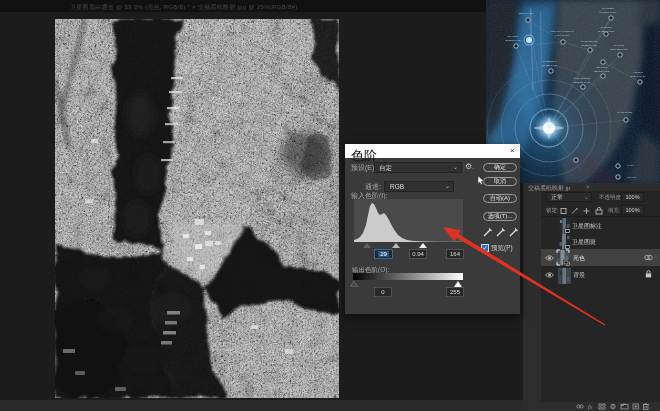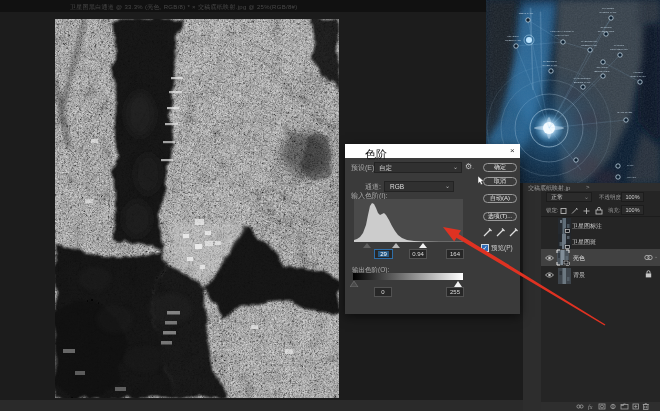--- a/index.html
+++ b/index.html
@@ -364,21 +364,21 @@
         <path d="M59.75,2 V5 M58.2,3.5 h3.1"></path>
       <rect x="67.5" y="1.5" width="4.5" height="5"></rect>
         <path d="M66.8,1.5 h6 M68.8,0.7 h2 M68.8,3 v2.3 M70.7,3 v2.3"></path>
     </g>
   </svg>
 </div>
 
 <div class="abs" style="left:345px;top:144px;width:175px;height:170px;background:#3a3a3a;box-shadow:0 3px 10px rgba(0,0,0,0.55)">
 
   <div class="abs" style="left:0;top:0;width:175px;height:14px;background:#ffffff"></div>
-  <div class="abs" style="left:20px;top:3px;color:#111;font-size:11px">色阶</div>
+  <div class="abs" style="left:6px;top:3px;color:#111;font-size:13px">色阶</div>
   <div class="abs" style="left:165px;top:2px;color:#333;font-size:8px">×</div>
 
   <div class="lbl" style="left:6px;top:19px">预设(E):</div>
   <div class="abs" style="left:29px;top:18px;width:86px;height:9px;background:#303030;border:1px solid #232323"></div>
   <div class="abs" style="left:34px;top:19.5px;color:#dedede;font-size:6.5px">自定</div>
   <div class="abs" style="left:108px;top:19px;color:#bbb;font-size:6px">⌄</div>
   <div class="abs" style="left:120px;top:18px;color:#c4c4c4;font-size:8px">⚙<span style="font-size:6px">.</span></div>
   <div class="btn" style="top:19px">确定</div>
   <div class="btn" style="top:33px">取消</div>
   <div class="btn" style="top:50px">自动(A)</div>

